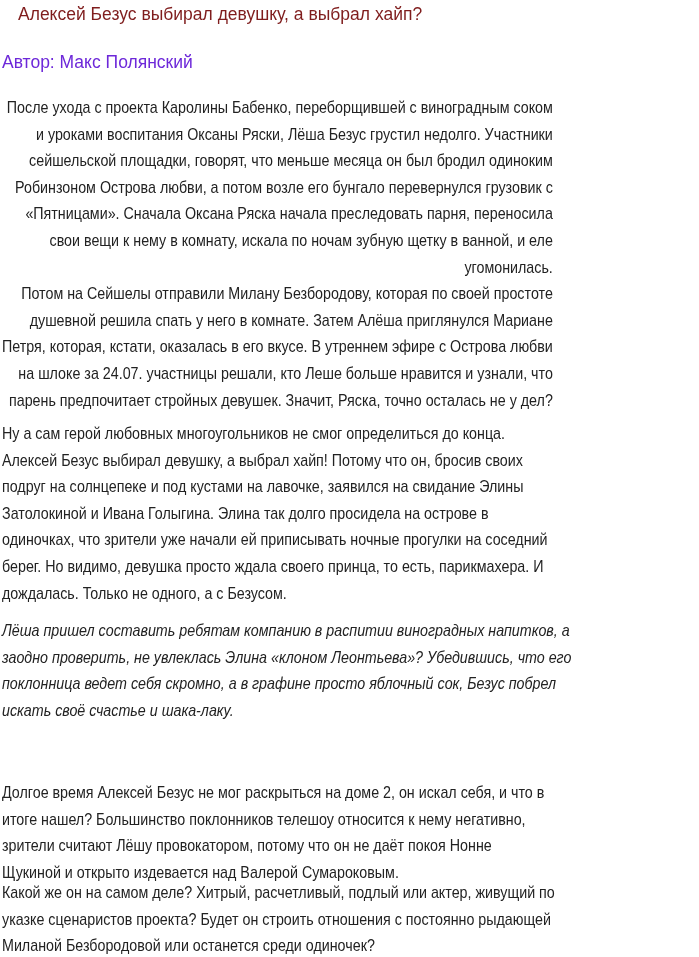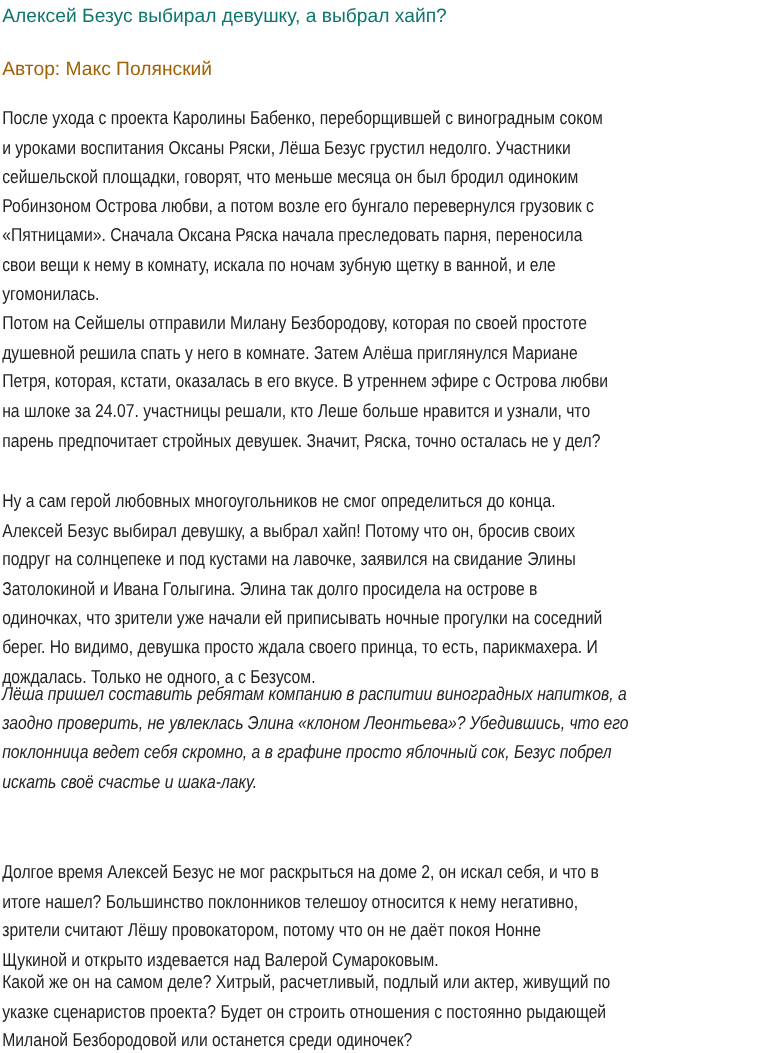--- a/index.html
+++ b/index.html
@@ -15,36 +15,36 @@
       color: #222222;
     }
     .page {
       position: absolute;
       left: 2px;
       top: 0;
       width: 695px;
     }
     .title {
       position: absolute;
-      left: 0;
+      left: 16px;
       top: 3px;
       font-family: "Liberation Sans", sans-serif;
       font-size: 17.5px;
       line-height: 22px;
-      color: #0f766e;
+      color: #7f1d1d;
       white-space: nowrap;
     }
     .author {
       position: absolute;
       left: 0;
       top: 51px;
       font-family: "Liberation Sans", sans-serif;
       font-size: 17.5px;
       line-height: 22px;
-      color: #a16207;
+      color: #6d28d9;
       white-space: nowrap;
     }
     .para {
       position: absolute;
       left: 0;
       font-family: "Liberation Sans", sans-serif;
       font-size: 17px;
       line-height: 26.6px;
       color: #222222;
     }
@@ -55,36 +55,36 @@
       transform: scaleX(0.84);
     }
   </style>
 </head>
 <body>
 
 <div class="page">
   <div class="title">Алексей Безус выбирал девушку, а выбрал хайп?</div>
   <div class="author">Автор: Макс Полянский</div>
 
-  <div class="para" style="top:95px;">
+  <div class="para" style="top:95px;text-align:right;">
     <span class="line">После ухода с проекта Каролины Бабенко, переборщившей с виноградным соком</span>
     <span class="line">и уроками воспитания Оксаны Ряски, Лёша Безус грустил недолго. Участники</span>
     <span class="line">сейшельской площадки, говорят, что меньше месяца он был бродил одиноким</span>
     <span class="line">Робинзоном Острова любви, а потом возле его бунгало перевернулся грузовик с</span>
     <span class="line">«Пятницами». Сначала Оксана Ряска начала преследовать парня, переносила</span>
     <span class="line">свои вещи к нему в комнату, искала по ночам зубную щетку в ванной, и еле</span>
     <span class="line">угомонилась.</span>
     <span class="line">Потом на Сейшелы отправили Милану Безбородову, которая по своей простоте</span>
     <span class="line">душевной решила спать у него в комнате. Затем Алёша приглянулся Мариане</span>
     <span class="line">Петря, которая, кстати, оказалась в его вкусе. В утреннем эфире с Острова любви</span>
     <span class="line">на шлоке за 24.07. участницы решали, кто Леше больше нравится и узнали, что</span>
     <span class="line">парень предпочитает стройных девушек. Значит, Ряска, точно осталась не у дел?</span>
   </div>
 
-  <div class="para" style="top:443px;">
+  <div class="para" style="top:421px;">
     <span class="line">Ну а сам герой любовных многоугольников не смог определиться до конца.</span>
     <span class="line">Алексей Безус выбирал девушку, а выбрал хайп! Потому что он, бросив своих</span>
     <span class="line">подруг на солнцепеке и под кустами на лавочке, заявился на свидание Элины</span>
     <span class="line">Затолокиной и Ивана Голыгина. Элина так долго просидела на острове в</span>
     <span class="line">одиночках, что зрители уже начали ей приписывать ночные прогулки на соседний</span>
     <span class="line">берег. Но видимо, девушка просто ждала своего принца, то есть, парикмахера. И</span>
     <span class="line">дождалась. Только не одного, а с Безусом.</span>
   </div>
 
   <div class="para" style="top:618px;font-style:italic;">

